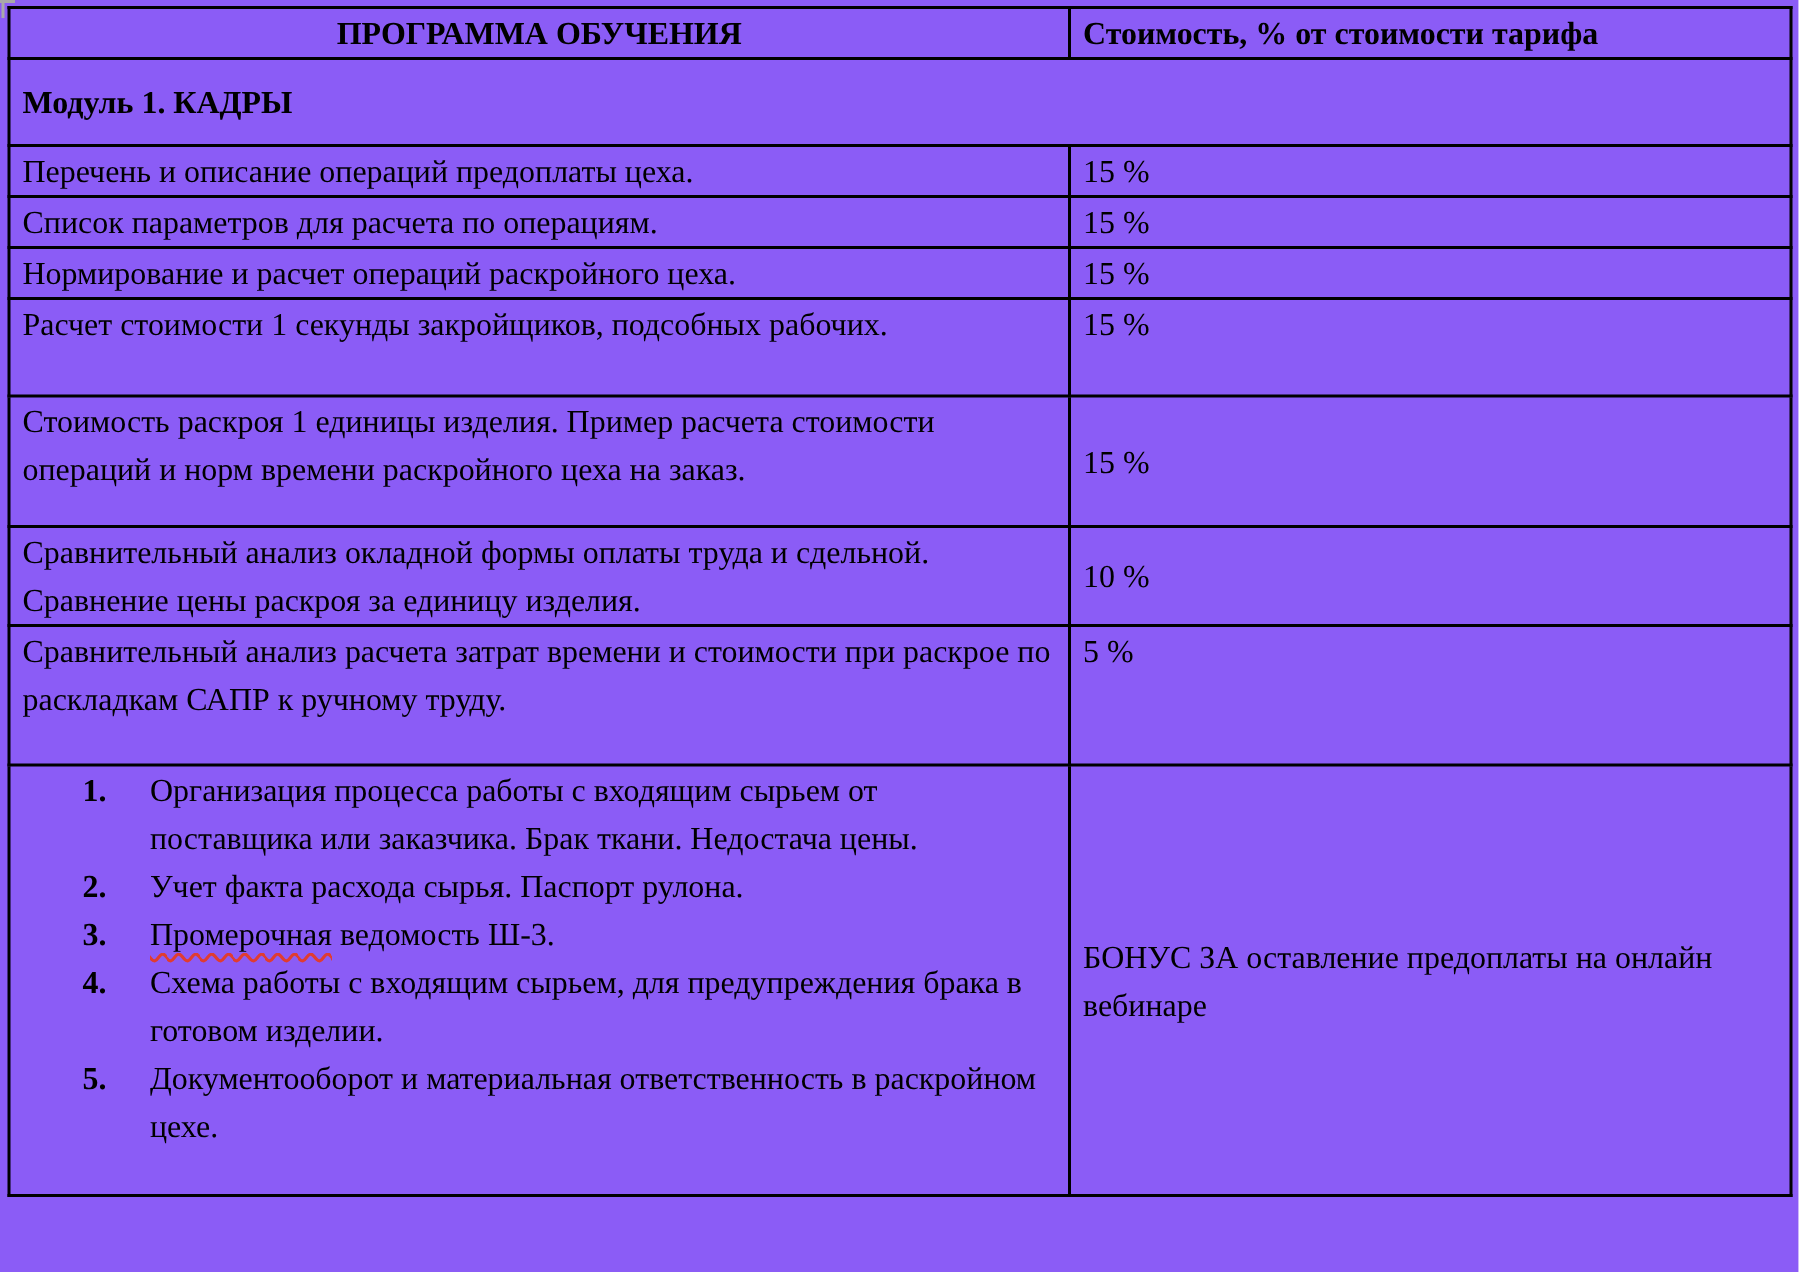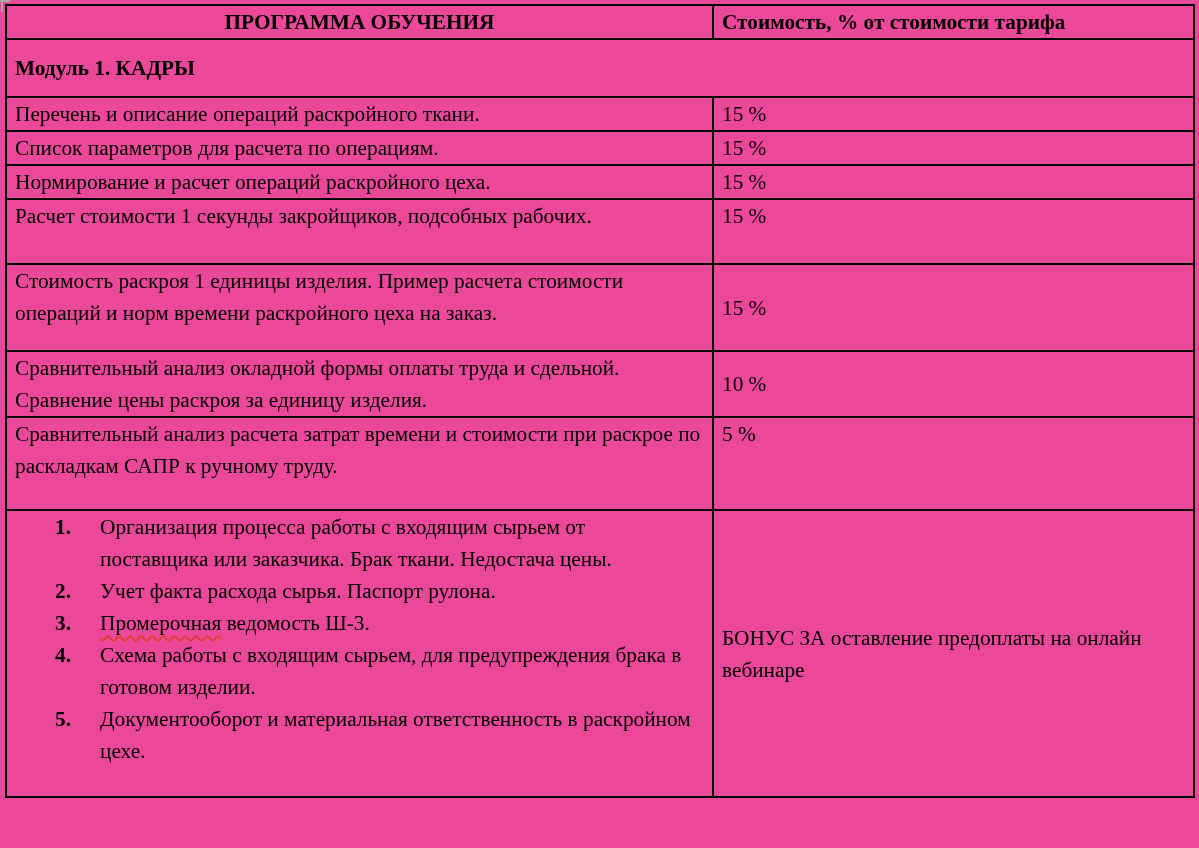--- a/index.html
+++ b/index.html
@@ -1,20 +1,20 @@
 <!DOCTYPE html>
 <html><head>
 <meta charset="utf-8">
 <style>
   * { margin:0; box-sizing:border-box; }
   html,body { background:#ffffff; }
   .page {
     position:relative;
     width:1199px; height:848px;
-    background:#ec4899;
+    background:#8b5cf6;
     overflow:hidden;
     font-family:"Liberation Serif", serif;
     color:#000000;
   }
   
   .corner-v { position:absolute; left:1px; top:0; width:2px; height:12px; background:#a9a9a9; }
   .corner-h { position:absolute; left:0; top:0; width:10px; height:2px; background:#a9a9a9; }
 
   table.doc {
     position:absolute; left:5px; top:4px;
@@ -82,21 +82,21 @@
         <tr style="height:34px;">
       <th class="h-program">ПРОГРАММА ОБУЧЕНИЯ</th>
       <th class="h-cost">Стоимость, % от стоимости тарифа</th>
     </tr>
 
     <tr style="height:58px;">
       <td class="section" colspan="2">Модуль 1. КАДРЫ</td>
     </tr>
 
     <tr style="height:34px;">
-      <td class="vm">Перечень и описание операций раскройного ткани.</td>
+      <td class="vm">Перечень и описание операций предоплаты цеха.</td>
       <td class="cost vm">15 %</td>
     </tr>
 
     <tr style="height:34px;padding-left:44px;">
       <td class="vm">Список параметров для расчета по операциям.</td>
       <td class="cost vm">15 %</td>
     </tr>
 
     <tr style="height:34px;">
       <td class="vm">Нормирование и расчет операций раскройного цеха.</td>

